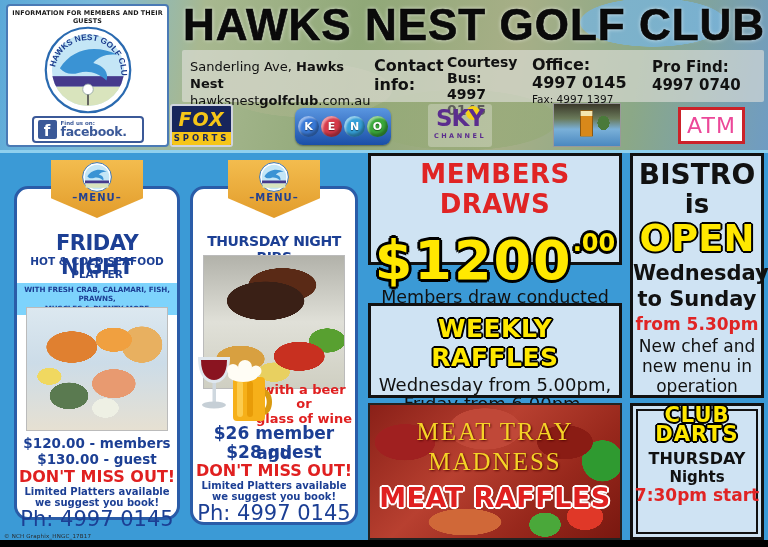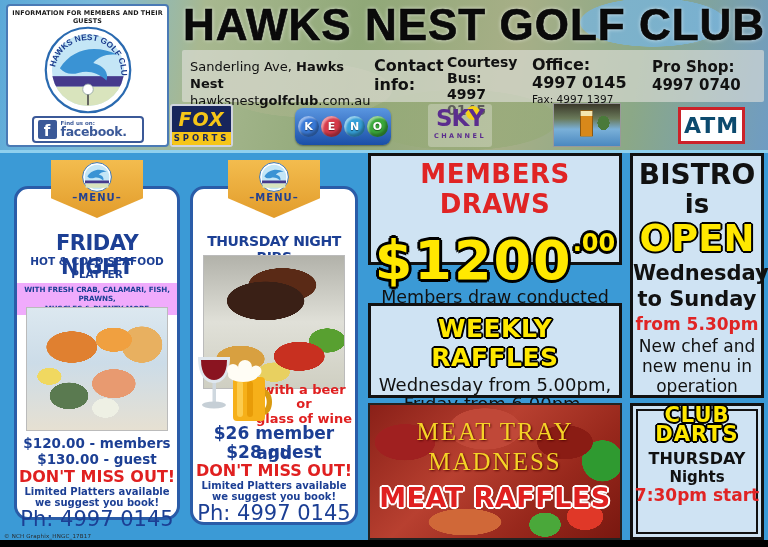--- a/index.html
+++ b/index.html
@@ -61,21 +61,21 @@
   .sky-sun { position:absolute; right:12px; top:2px; width:14px; height:14px; border-radius:50%; background:#f5d018; z-index:0; }
   .sky-channel { font-size:6.5px; font-weight:bold; letter-spacing:2.5px; color:#5b2d8e; }
   .beer-photo { position:absolute; left:553px; top:103px; width:68px; height:44px; border:1px solid #999;
     background:
       radial-gradient(10px 12px at 75% 45%, #4a7a3a 0 60%, transparent 61%),
       linear-gradient(180deg,#3a382a 0%,#6a7a5a 35%,#7ab0d8 60%,#4a88c0 100%); }
   .beer-glass { position:absolute; left:26px; top:6px; width:13px; height:27px; border-radius:1px;
     background:linear-gradient(180deg,#f5e6b0 0 18%,#d8881a 18% 100%); border:1px solid rgba(60,40,10,.5); }
   .atm-sign { position:absolute; left:678px; top:107px; width:67px; height:37px; background:#fff;
     border:3px solid #cc2229; display:flex; align-items:center; justify-content:center;
-    color:#0c4a6e; font-size:22px; font-weight:bold; letter-spacing:1px; }
+    color:#ec4899; font-size:22px; font-weight:normal; letter-spacing:1px; }
 
   
   #main { position:absolute; left:0; top:150px; width:768px; height:390px;
     background:#3b9ad6; border-top:3px solid #8fd0ee; }
 
   
   .menu-panel { position:absolute; background:#fff; border:3px solid #2a5ca8; border-radius:14px; }
   #panel-friday { left:14px; top:186px; width:166px; height:334px; }
   #panel-thursday { left:190px; top:186px; width:168px; height:339px; }
   .ribbon { position:absolute; width:92px; height:58px; z-index:3;
@@ -83,21 +83,21 @@
     clip-path:polygon(0 0,100% 0,100% 66%,50% 100%,0 66%); text-align:center; }
   #ribbon-friday { left:51px; top:160px; }
   #ribbon-thursday { left:228px; top:160px; }
   .club-logo-sm { width:30px; height:30px; margin:2px auto 0; display:block; }
   .menu-label { font-size:10px; letter-spacing:1px; color:#23418f; font-weight:bold; }
 
   .p-title { position:absolute; width:100%; text-align:center; color:#1c3f94; font-weight:bold; }
   .fri-title { top:42px; font-size:21px; letter-spacing:-.5px; }
   .fri-sub { position:absolute; top:66px; width:100%; text-align:center; color:#1c3f94;
     font-weight:bold; font-size:10.5px; line-height:1.25; }
-  .fri-highlight { position:absolute; top:94px; left:0; right:0; background:#f0abfc; color:#1c3f94;
+  .fri-highlight { position:absolute; top:94px; left:0; right:0; background:#7dd3fc; color:#1c3f94;
     font-weight:bold; font-size:7.2px; text-align:center; line-height:1.3; padding:2px 0; letter-spacing:-.1px; }
   .seafood-photo { position:absolute; left:9px; top:118px; width:142px; height:124px; border:1px solid #bbb;
     background:
       radial-gradient(42px 26px at 32% 32%, #e08030 0 60%, transparent 61%),
       radial-gradient(30px 20px at 62% 26%, #f0a040 0 60%, transparent 61%),
       radial-gradient(34px 30px at 82% 30%, #e8b060 0 60%, transparent 61%),
       radial-gradient(36px 24px at 62% 62%, #e89a70 0 60%, transparent 61%),
       radial-gradient(32px 22px at 30% 72%, #5a7a50 0 60%, transparent 61%),
       radial-gradient(22px 16px at 56% 82%, #eef0e4 0 60%, transparent 61%),
       radial-gradient(20px 14px at 16% 56%, #f0d860 0 60%, transparent 61%),
@@ -232,21 +232,21 @@
       <div class="bus-col">
         <div>Courtesy Bus:</div>
         <div>4997 0145</div>
       </div>
       <div class="office-col">
         <div class="office-lbl">Office:</div>
         <div class="office-ph">4997 0145</div>
         <div class="office-fax">Fax: 4997 1397</div>
       </div>
       <div class="proshop-col">
-        <div>Pro Shop:</div>
+        <div>Pro Find:</div>
         <div>4997 0740</div>
       </div>
     </div>
 
     <div class="fox-logo">
       <div class="fox-word">FOX</div>
       <div class="fox-sports">SPORTS</div>
     </div>
 
     <div class="keno-logo">

